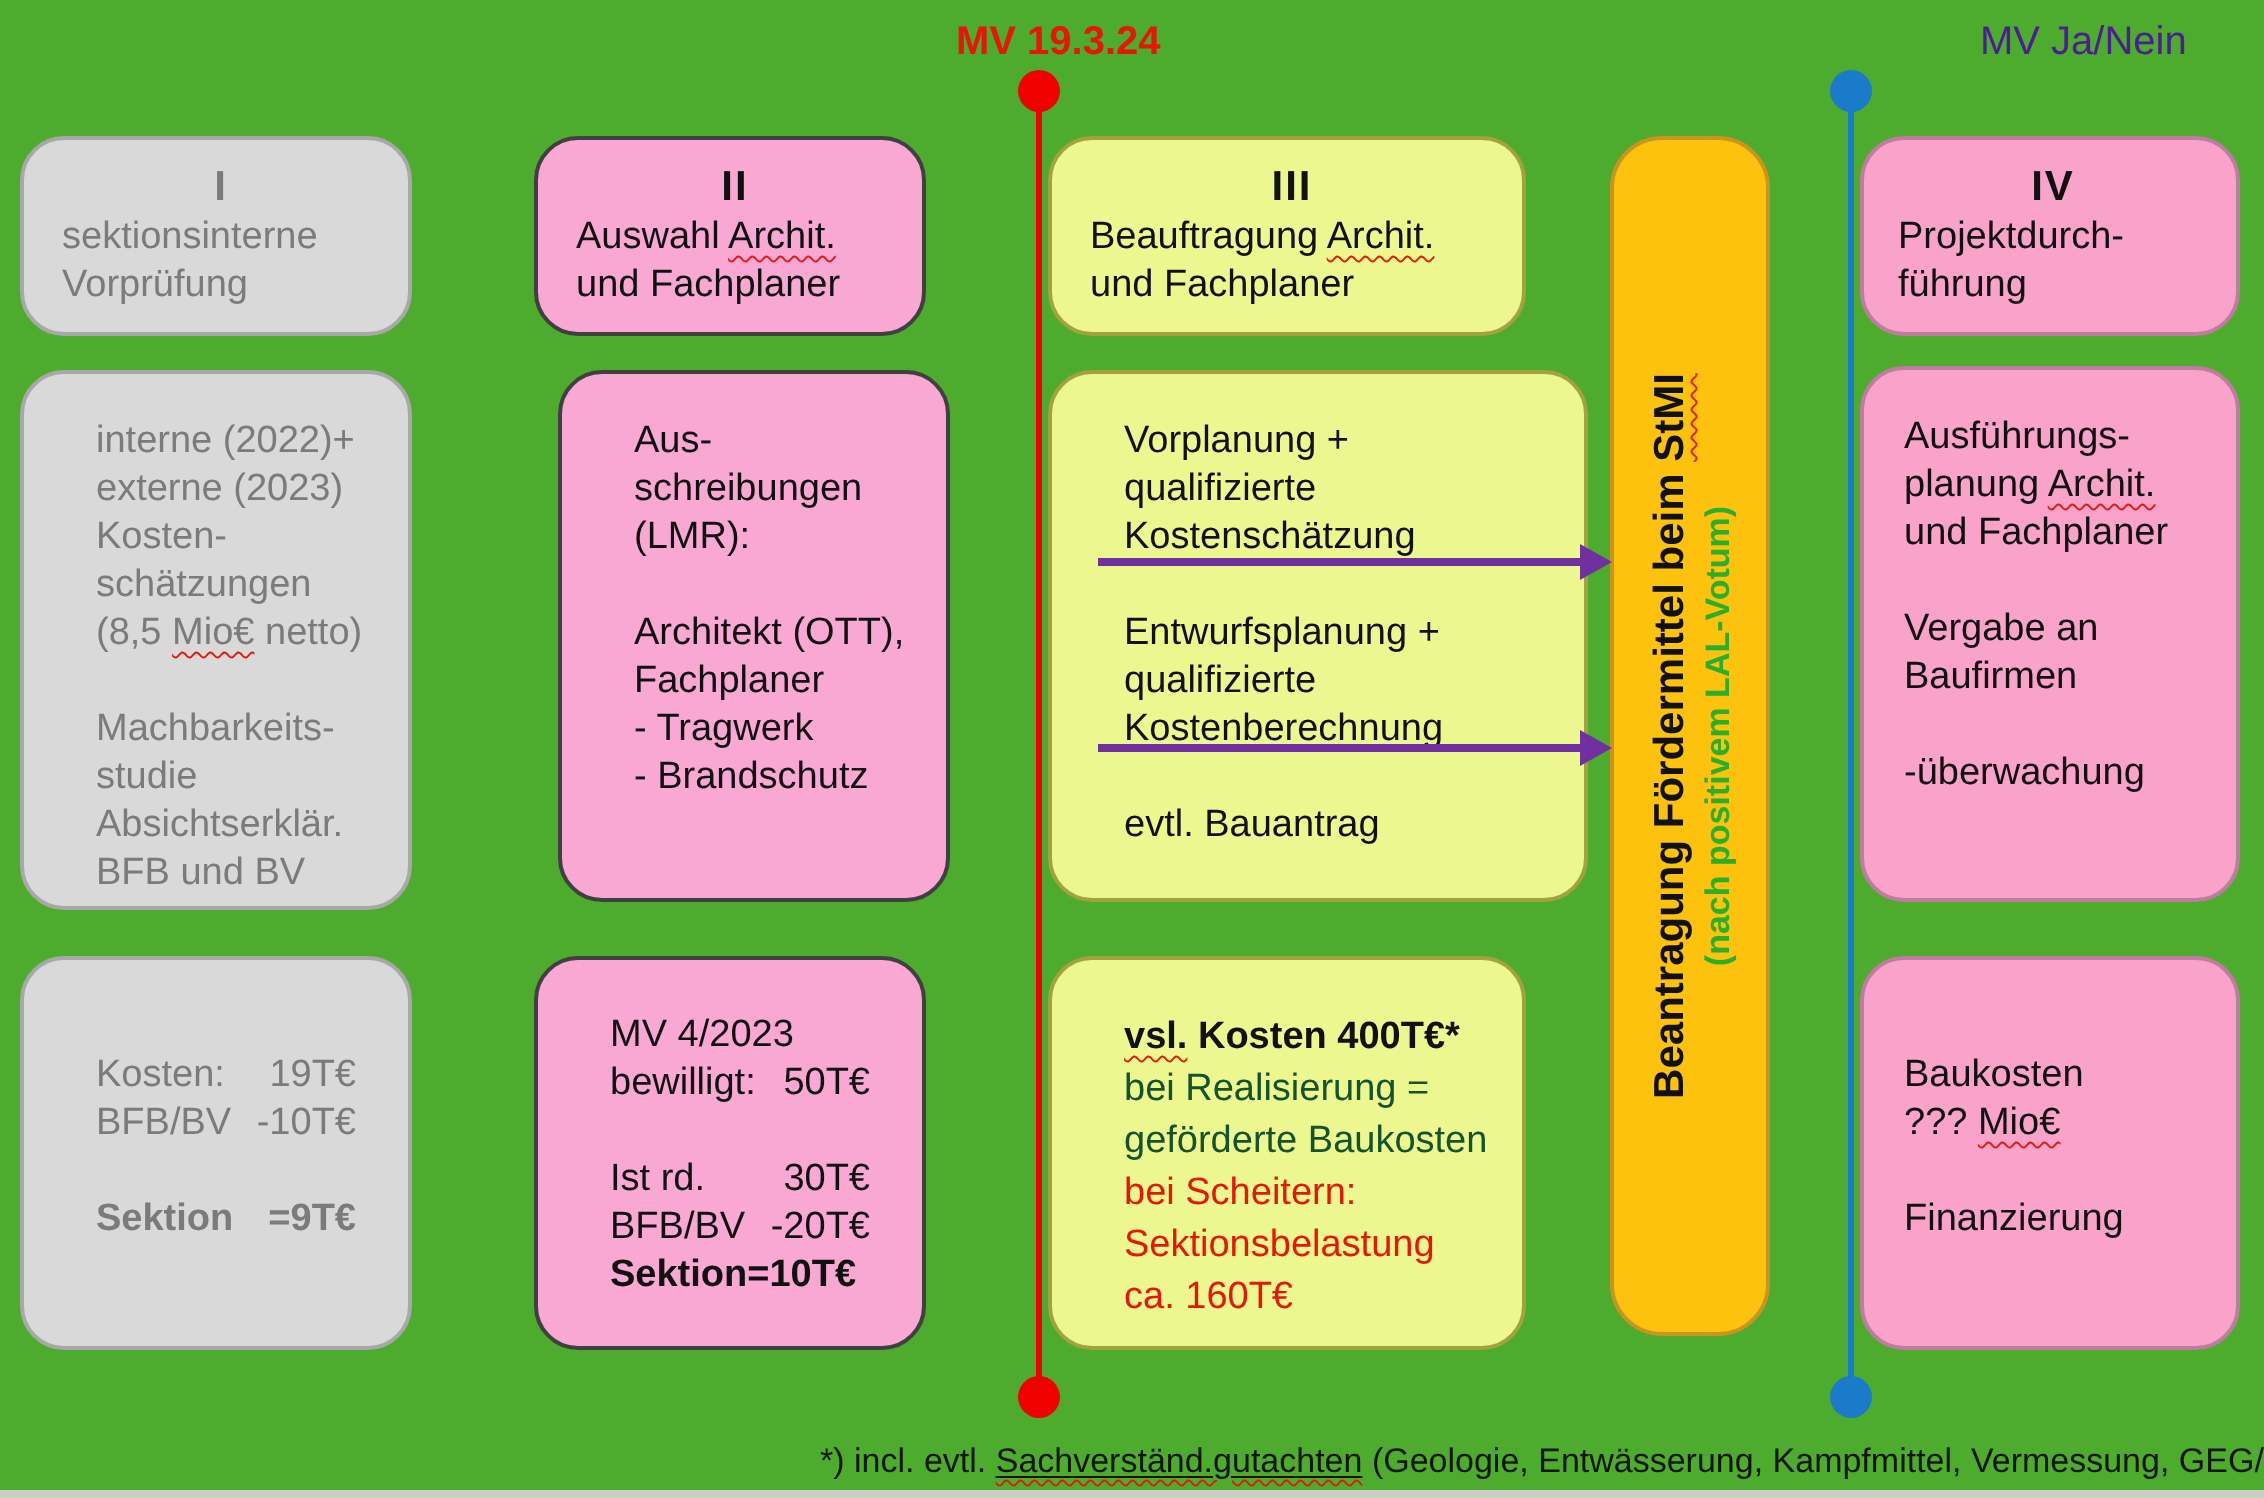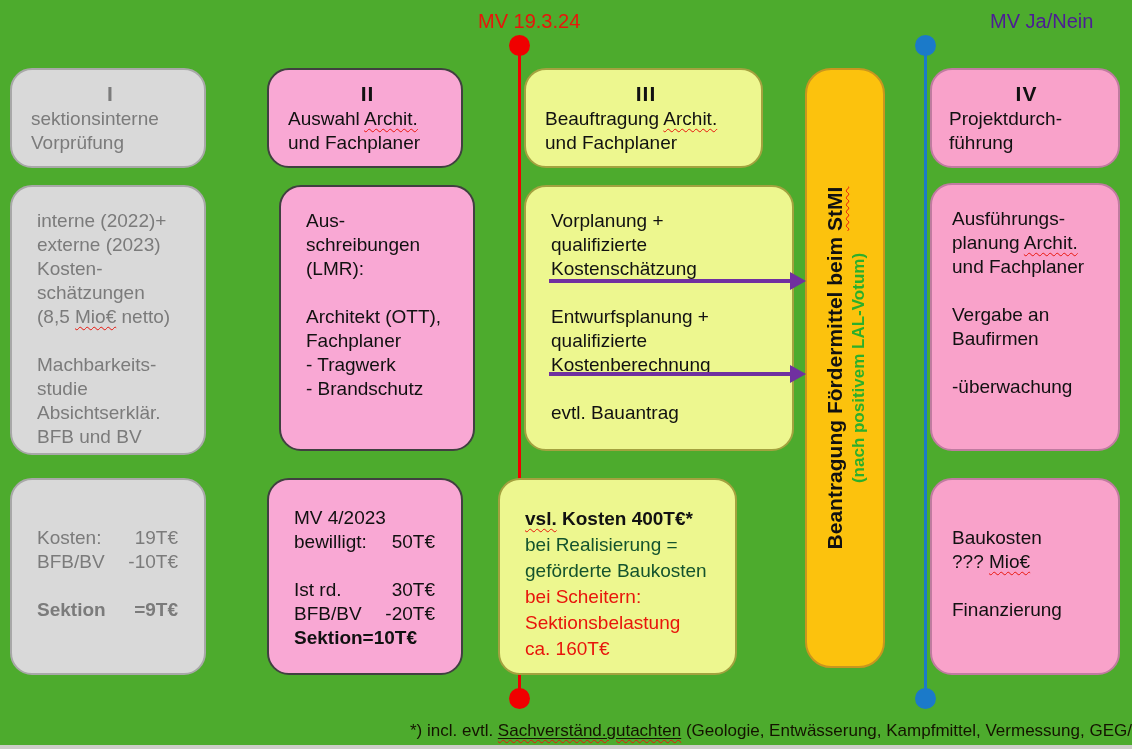--- a/index.html
+++ b/index.html
@@ -13,21 +13,21 @@
   .c1{background:#d9d9d9;border:2px solid #a8a8a8;color:#7b7b7b;}
   .c2{background:#f9a8d4;border:2px solid #404040;}
   .c3{background:#edf78f;border:2px solid #a3a23f;}
   .c4{background:#f9a2ca;border:2px solid #c07ba0;}
   .orange{background:#fcc20d;border:2px solid #c8961f;border-radius:26px;}
   .line{line-height:24px;white-space:nowrap;}
   .gap{height:24px;}
   .numeral{text-align:center;font-weight:bold;font-size:21px;line-height:26px;letter-spacing:1px;}
   .hdr{padding-top:11px;}
   .hdr .line{line-height:24px;}
-  .pad{padding-left:25px;padding-right:14px;}
+  .pad{padding-left:36px;padding-right:14px;}
   .hdr.pad{padding-left:19px;}
   .row{display:flex;justify-content:space-between;line-height:24px;padding-right:12px;}
   .bold{font-weight:bold;}
   .blue-txt{color:#14532d;}
   .red-txt{color:#e8150b;}
   .wavy{text-decoration:underline;text-decoration-style:wavy;text-decoration-color:#e8150b;text-decoration-thickness:1px;text-underline-offset:3px;}
   .solid-u{text-decoration:underline;text-underline-offset:2px;}
   .vline{position:absolute;width:3px;z-index:1;}
   .dot{position:absolute;width:21px;height:21px;border-radius:50%;z-index:2;}
   .tl-label{position:absolute;top:10px;font-size:20px;white-space:nowrap;z-index:3;}
@@ -36,21 +36,21 @@
   .vwrap{position:absolute;left:805px;top:68px;width:80px;height:600px;display:flex;align-items:center;justify-content:center;z-index:3;}
   .vtext{transform:rotate(-90deg);white-space:nowrap;text-align:center;}
   .vmain{font-weight:bold;font-size:21px;line-height:27px;color:#111;}
   .vsub{font-weight:bold;font-size:17px;line-height:21px;color:#2baf2b;}
   .footnote{position:absolute;left:410px;top:721px;font-size:17px;color:#141400;white-space:nowrap;z-index:3;}
   .bottom-strip{position:absolute;left:0;bottom:0;width:100%;height:4px;background:#cdcdc8;z-index:5;}
 </style>
 </head>
 <body>
 
-<div class="tl-label" style="left:478px;color:#e8150b;">MV 19.3.24</div>
+<div class="tl-label" style="left:478px;color:#e8150b;font-weight:bold;">MV 19.3.24</div>
 <div class="vline" style="left:518px;top:46px;height:653px;background:#f00000;"></div>
 <div class="dot" style="left:509px;top:35px;background:#f00000;"></div>
 <div class="dot" style="left:509px;top:688px;background:#f00000;"></div>
 
 <div class="tl-label" style="left:960px;color:#4c1d95;margin-left:30px;">MV Ja/Nein</div>
 <div class="vline" style="left:924px;top:46px;height:653px;background:#1b7ac9;"></div>
 <div class="dot" style="left:915px;top:35px;background:#1b7ac9;"></div>
 <div class="dot" style="left:915px;top:688px;background:#1b7ac9;"></div>
 
 <div class="box c1 hdr pad" style="left:10px;top:68px;width:196px;height:100px;">
@@ -134,21 +134,21 @@
   <div class="line">qualifizierte</div>
   <div class="line">Kostenschätzung</div>
   <div class="gap"></div>
   <div class="line">Entwurfsplanung +</div>
   <div class="line">qualifizierte</div>
   <div class="line">Kostenberechnung</div>
   <div class="gap"></div>
   <div class="line">evtl. Bauantrag</div>
 </div>
 
-<div class="box c3 pad" style="left:498px;top:478px;width:239px;height:197px;padding-top:26px;">
+<div class="box c3 pad" style="left:524px;top:478px;width:239px;height:197px;padding-top:26px;">
   <div class="line bold" style="line-height:26px;"><span class="wavy">vsl.</span><span> Kosten 400T€*</span></div>
   <div class="line blue-txt" style="line-height:26px;">bei Realisierung =</div>
   <div class="line blue-txt" style="line-height:26px;">geförderte Baukosten</div>
   <div class="line red-txt" style="line-height:26px;">bei Scheitern:</div>
   <div class="line red-txt" style="line-height:26px;">Sektionsbelastung</div>
   <div class="line red-txt" style="line-height:26px;">ca. 160T€</div>
 </div>
 
 <div class="arrow-line" style="left:549px;top:279px;width:242px;"></div>
 <div class="arrow-head" style="left:790px;top:272px;"></div>

